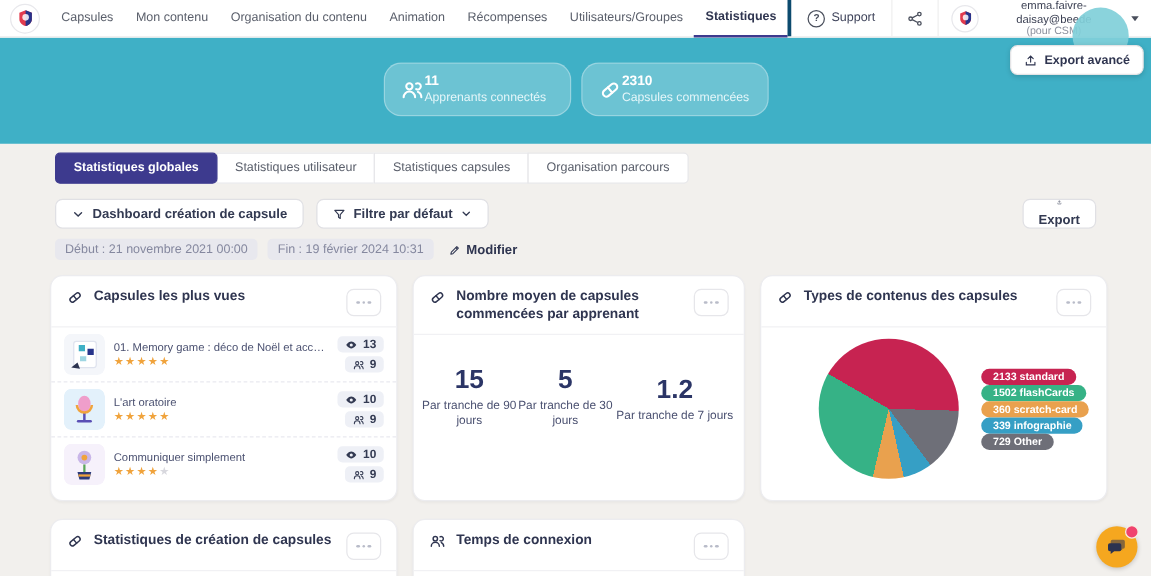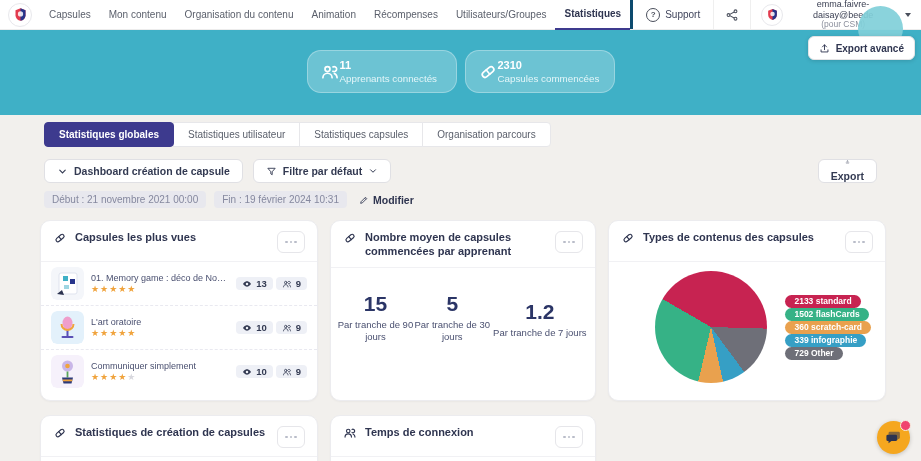--- a/index.html
+++ b/index.html
@@ -78,21 +78,21 @@
   .hdr-ic{color:#2f3550;flex:none;}
   
   .cap-row{display:flex;align-items:center;gap:7px;padding:5px 10px;border-bottom:1px dashed #e9e9f0;}
   .cap-row:last-child{border-bottom:none;justify-content:space-between;}
   .thumb{width:33px;height:33px;border-radius:6px;flex:none;overflow:hidden;}
   .cap-info{flex:1;min-width:0;}
   .cap-title{font-size:9px;color:#4a5070;white-space:nowrap;overflow:hidden;text-overflow:ellipsis;}
   .stars{font-size:9px;letter-spacing:1px;margin-top:2px;line-height:1;}
   .stars .star{color:#d8d8de;}
   .stars .star.on{color:#f0a33c;}
-  .cap-badges{display:flex;flex-direction:row;gap:3px;align-items:flex-end;flex:none;}
+  .cap-badges{display:flex;flex-direction:column;gap:3px;align-items:flex-end;flex:none;}
   .badge{display:flex;align-items:center;gap:4px;background:#eef0f6;border-radius:4px;padding:1px 6px;
          font-size:9.5px;font-weight:bold;color:#333a52;}
   
   .metrics{display:flex;justify-content:space-around;align-items:flex-start;padding:24px 6px 0;}
   .metric{text-align:center;width:86px;}
   .metric:last-child{width:110px;margin-top:8px;}
   .metric .mval{font-size:21px;font-weight:bold;color:#2b3566;}
   .metric .mlbl{font-size:9.5px;color:#4a5070;margin-top:3px;line-height:1.3;}
   
   .types-body{display:flex;align-items:center;padding:9px 12px 0 0;}

